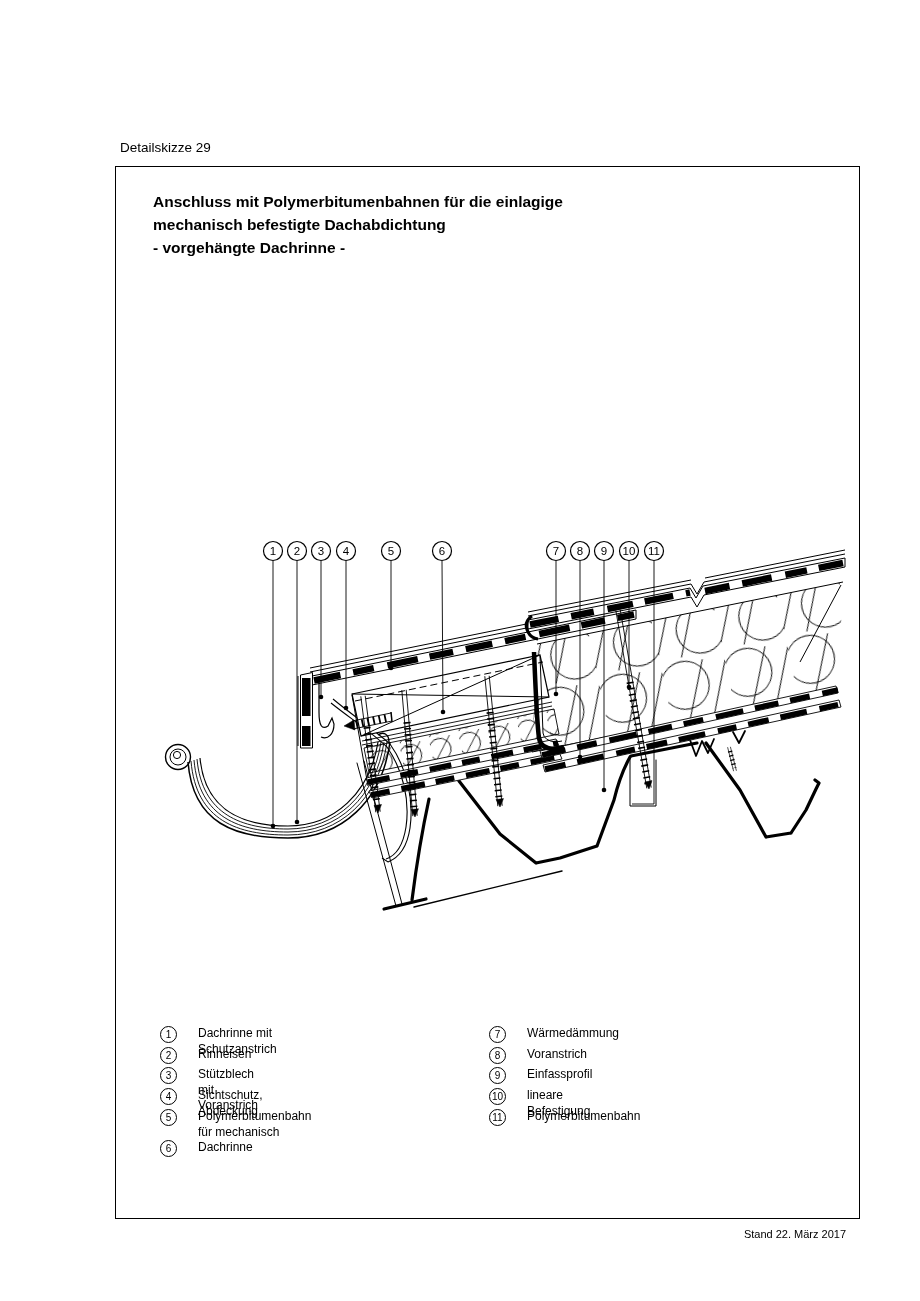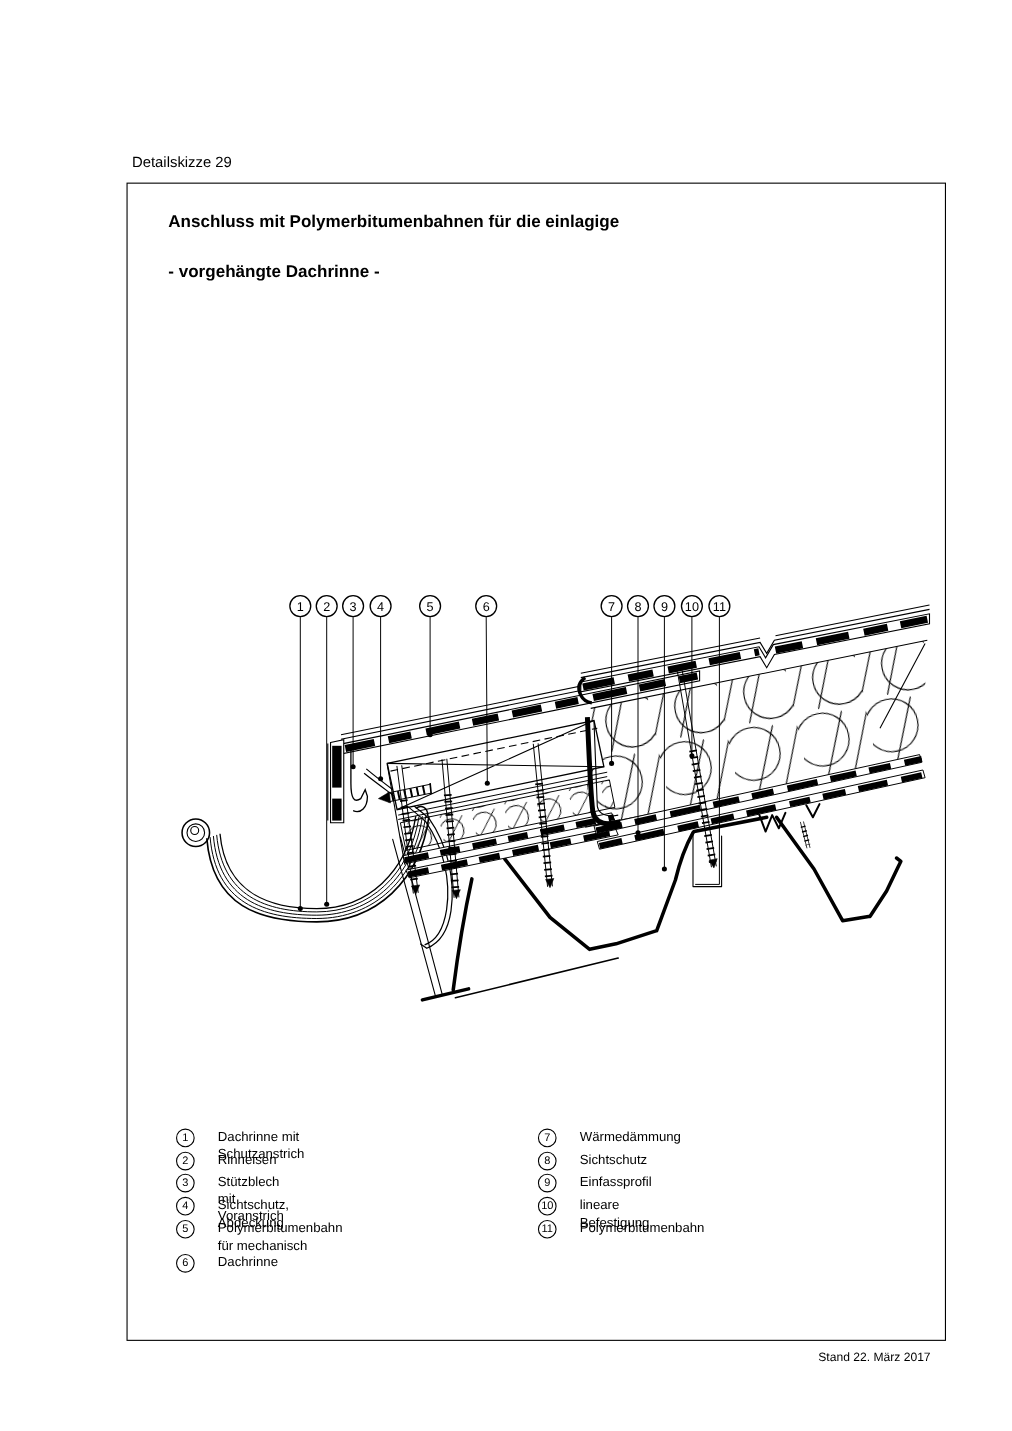--- a/index.html
+++ b/index.html
@@ -21,21 +21,21 @@
   .lg-line2:empty{display:none;}
   .footer{position:absolute;right:74px;top:1228px;font-size:11px;}
 </style>
 </head>
 <body>
 
 <div class="page">
 
   <div class="doc-label">Detailskizze 29</div>
   <div class="frame"></div>
-  <div class="title"><span>Anschluss mit Polymerbitumenbahnen für die einlagige</span><br><br><span>- vorgehängte Dachrinne -</span></div>
+  <div class="title"><span>Anschluss mit Polymerbitumenbahnen für die einlagige</span><br><span>mechanisch befestigte Dachabdichtung</span><br><span>- vorgehängte Dachrinne -</span></div>
 
   <svg class="drawing-svg" viewBox="0 0 920 1301" xmlns="http://www.w3.org/2000/svg">
     <defs>
       <pattern id="insBig" width="64" height="112" patternUnits="userSpaceOnUse" patternTransform="rotate(-11.7)">
         <circle cx="20" cy="26" r="24" fill="none" stroke="#000" stroke-width="1"></circle>
         <circle cx="46" cy="86" r="24" fill="none" stroke="#000" stroke-width="1"></circle>
         <path d="M-4,112 L42,4 M22,110 L68,0" fill="none" stroke="#000" stroke-width="1"></path>
       </pattern>
       <pattern id="insSmall" width="30" height="27" patternUnits="userSpaceOnUse" patternTransform="rotate(-11.7)">
         <circle cx="9" cy="13" r="11" fill="none" stroke="#000" stroke-width="0.9"></circle>
@@ -266,21 +266,21 @@
     </div>
   </div>
 
   <div class="legend-col" style="left:489px;top:0;">
     <div class="legend-row" style="top:1026px;">
       <span class="lg-circ">7</span>
       <span class="lg-text"><span>Wärmedämmung</span></span>
     </div>
     <div class="legend-row" style="top:1047px;">
       <span class="lg-circ">8</span>
-      <span class="lg-text"><span>Sichtschutz</span></span>
+      <span class="lg-text"><span>Voranstrich</span></span>
     </div>
     <div class="legend-row" style="top:1067px;">
       <span class="lg-circ">9</span>
       <span class="lg-text"><span>Einfassprofil</span></span>
     </div>
     <div class="legend-row" style="top:1088px;">
       <span class="lg-circ">10</span>
       <span class="lg-text"><span>lineare Befestigung</span></span>
     </div>
     <div class="legend-row" style="top:1109px;">

